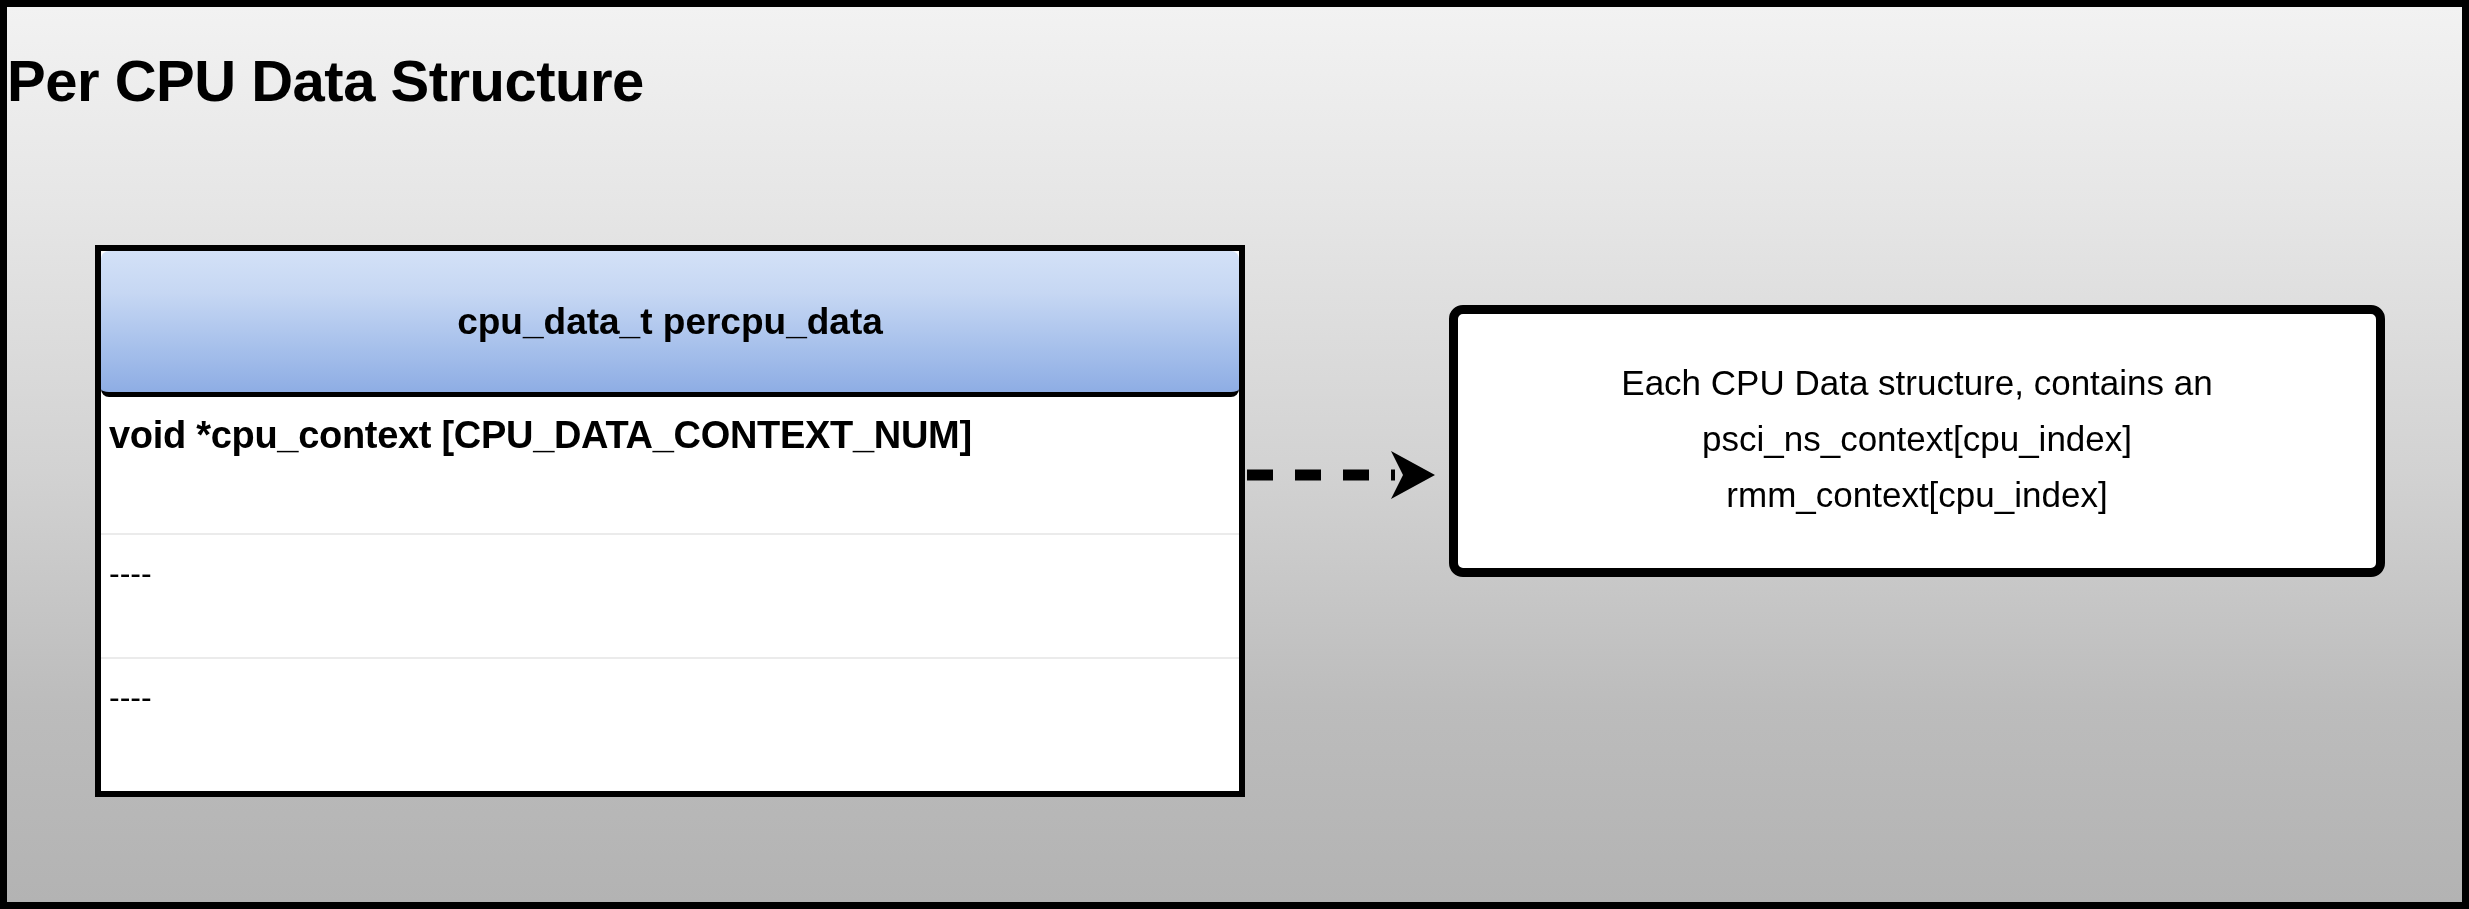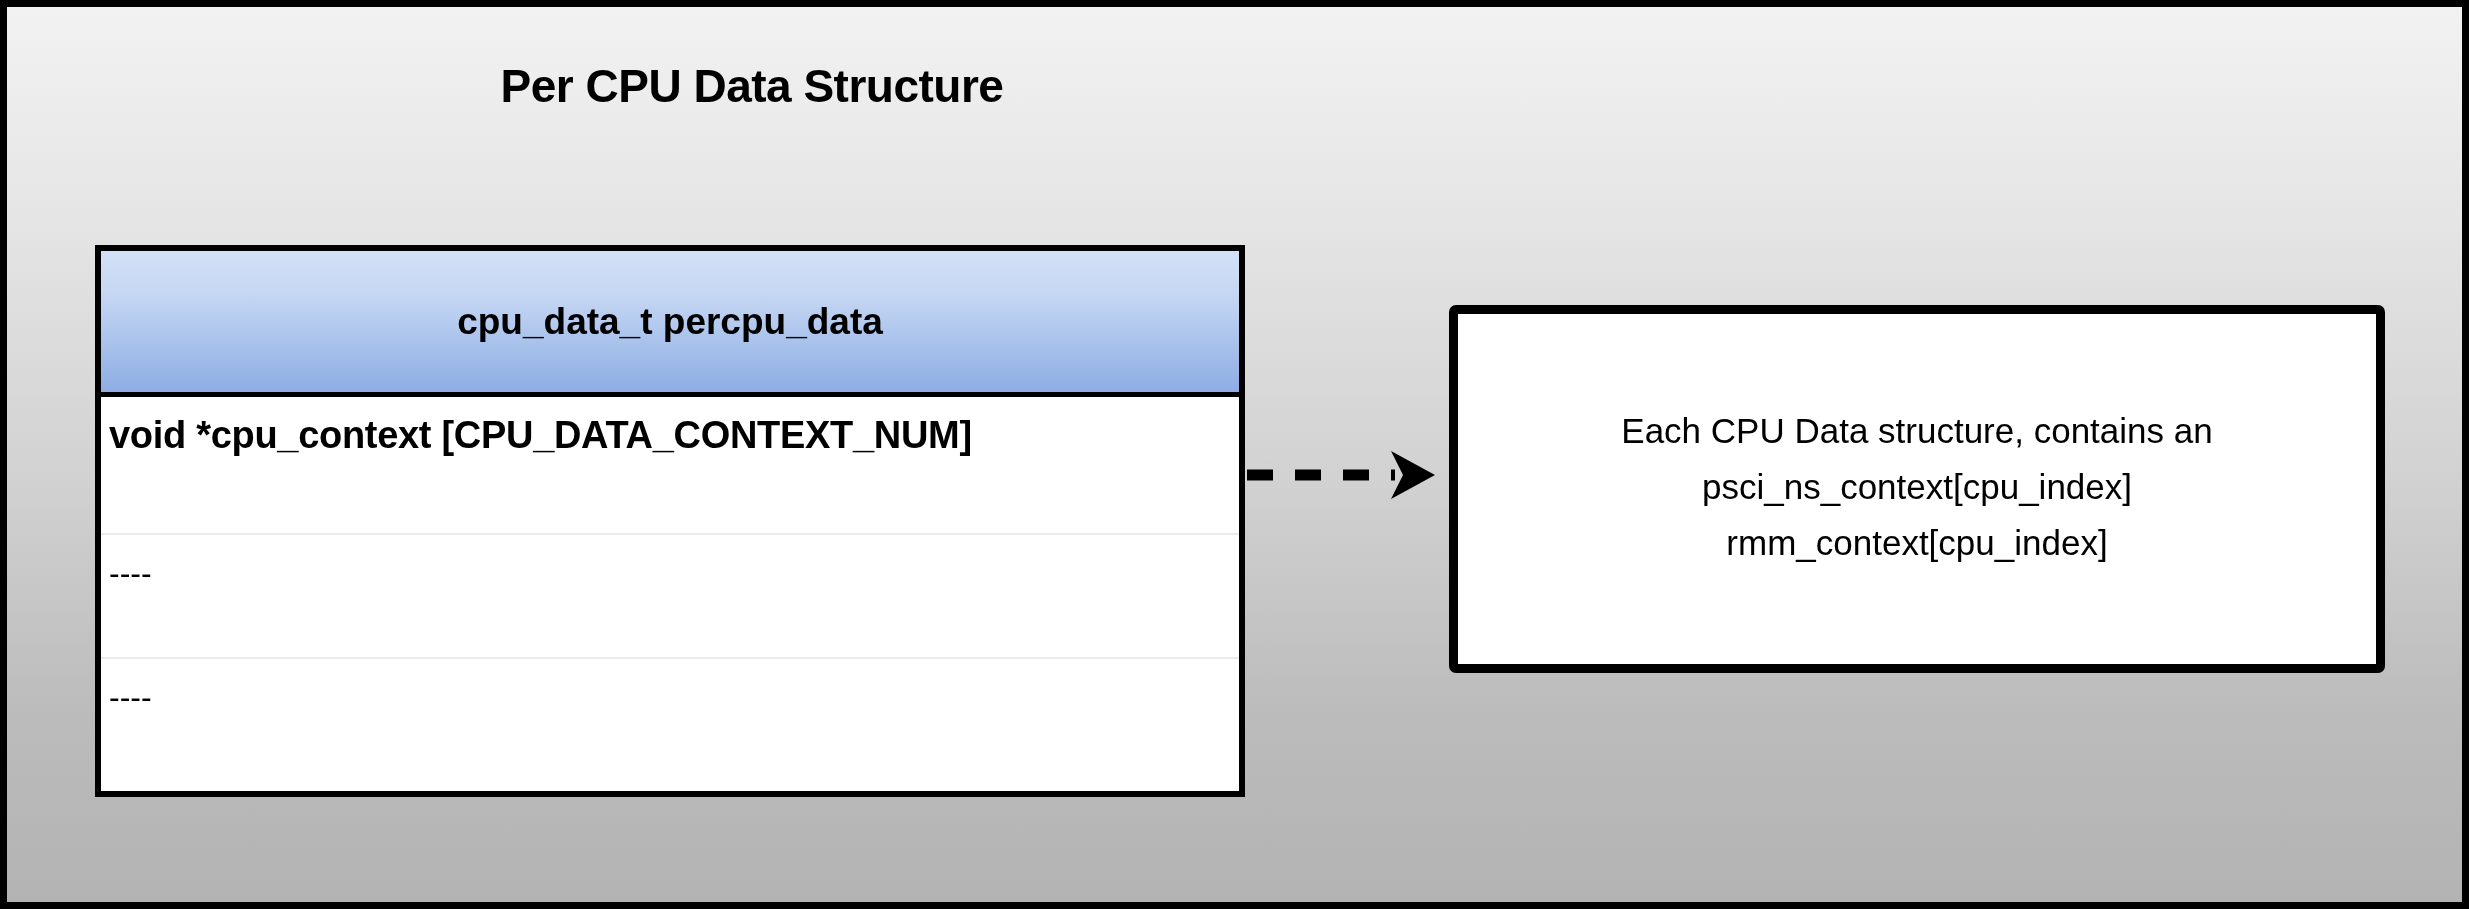--- a/index.html
+++ b/index.html
@@ -16,24 +16,23 @@
     border: 7px solid #000000;
     background: linear-gradient(to bottom, #f2f2f2 0%, #e6e6e6 22%, #d2d2d2 52%, #bcbcbc 78%, #b3b3b3 100%);
     overflow: hidden;
     font-family: "Liberation Sans", sans-serif;
   }
 
   
   #diagram-title {
     position: absolute;
     left: 0;
-    top: 52px;
+    top: 40px;
     width: 1490px;
-    text-align: center;
-    font-size: 46px;
+    font-size: 58px;
     font-weight: bold;
     font-family: "Liberation Sans", sans-serif;
     color: #000000;
     letter-spacing: -0.5px;
     white-space: nowrap;
   }
 
   
   #struct-table {
     position: absolute;
@@ -48,20 +47,21 @@
 
   #struct-header {
     height: 146px;
     box-sizing: border-box;
     background: linear-gradient(to bottom, #d3e1f7 0%, #c6d7f3 30%, #a9c2ec 65%, #8eadE4 100%);
     display: flex;
     flex-direction: column;
     align-items: center;
     justify-content: center;
     border-bottom: 5px solid #000000;
+    border-radius: 8px;
   }
 
   #struct-header .hdr-line {
     font-size: 37px;
     font-weight: bold;
     line-height: 44px;
     color: #000000;
     text-align: center;
     white-space: nowrap;
   }
@@ -109,24 +109,24 @@
     width: 190px;
     height: 64px;
   }
 
   
   #callout-box {
     position: absolute;
     left: 1442px;
     top: 298px;
     width: 936px;
-    height: 368px;
+    height: 272px;
     box-sizing: border-box;
     border: 9px solid #000000;
-    border-radius: 7px;
+    border-radius: 14px;
     background: #ffffff;
     display: flex;
     flex-direction: column;
     align-items: center;
     justify-content: center;
     padding: 6px 18px 10px 18px;
   }
 
   #callout-box .callout-line {
     font-size: 35px;

